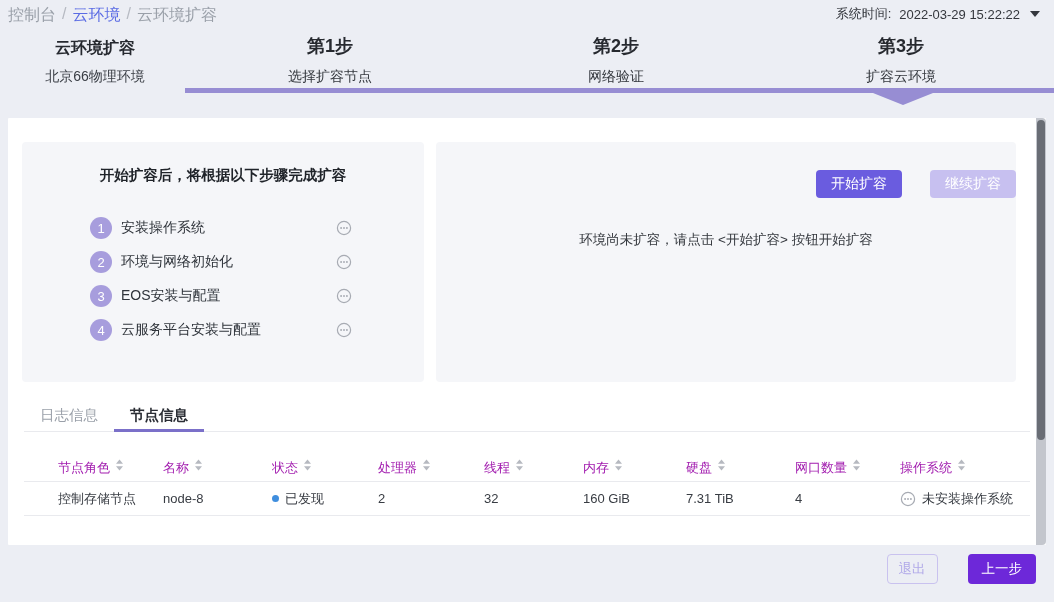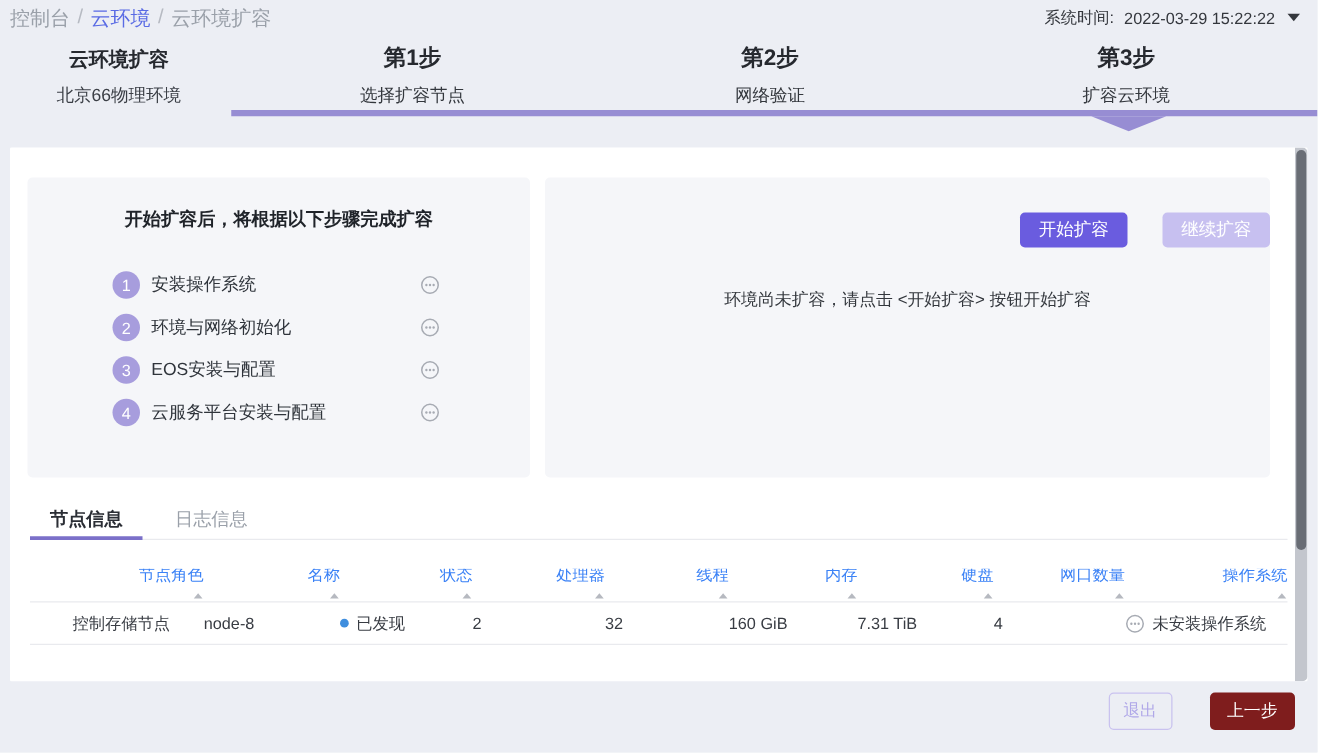--- a/index.html
+++ b/index.html
@@ -70,35 +70,35 @@
   .table { position:absolute; left:16px; top:337px; width:1006px; }
   .trow-grid {
     display:grid;
     grid-template-columns:105px 109px 106px 106px 99px 103px 109px 105px 1fr;
     padding-left:34px;
     align-items:center;
     border-bottom:1px solid #e9eaee;
     white-space:nowrap; overflow:hidden;
   }
   .thead { height:27px; }
-  .thead .cell { font-size:13px; color:#3b82f6; display:flex; align-items:flex-end; gap:5px; cursor:pointer; overflow:hidden;flex-direction:column; }
+  .thead .cell { font-size:13px; color:#a21caf; display:flex; align-items:flex-start; gap:5px; cursor:pointer; overflow:hidden; }
   .tbody-row { height:34px; }
   .tbody-row .cell { font-size:13px; color:#383c43; display:flex; align-items:center; gap:6px; overflow:hidden; }
   .sort-icon { flex:none; display:flex; }
   .status-dot { width:7px; height:7px; border-radius:50%; background:#3f8ede; flex:none; }
 
   
   .sb-track { position:absolute; right:0; top:0; width:10px; height:100%; background:#c3c6cd; border-radius:0 4px 4px 0; }
   .sb-thumb { position:absolute; left:1px; top:2px; width:8px; height:320px; background:#696d75; border-radius:4px; }
 
   
   .footer { position:absolute; left:0; right:0; bottom:0; height:57px; }
   .footer-buttons { position:absolute; right:18px; top:9px; display:flex; gap:30px; }
   .btn-ghost { background:transparent; border:1px solid #c9c2ef; color:#b0a8e8; height:30px; padding:0 11px; font-size:13.5px; border-radius:4px; }
-  .btn-prev { background:#7f1d1d; color:#ffffff; height:30px; padding:0 14px; font-size:13.5px; border-radius:4px; }
+  .btn-prev { background:#6d28d9; color:#ffffff; height:30px; padding:0 14px; font-size:13.5px; border-radius:4px; }
 </style>
 </head>
 <body>
 
 <div id="screen">
 
   <div class="topbar">
     <nav class="breadcrumb">
       <span>控制台</span>
       <span class="bc-sep">/</span>
@@ -192,22 +192,22 @@
 
     <div class="panel action-panel">
       <div class="btn-row">
         <button class="btn btn-primary">开始扩容</button>
         <button class="btn btn-disabled">继续扩容</button>
       </div>
       <div class="action-msg">环境尚未扩容，请点击 &lt;开始扩容&gt; 按钮开始扩容</div>
     </div>
 
     <div class="tabs">
+      <div class="tab">日志信息</div>
       <div class="tab active">节点信息</div>
-      <div class="tab">日志信息</div>
     </div>
 
     <div class="table">
       <div class="trow-grid thead">
         <div class="cell">
             <span>节点角色</span>
             <span class="sort-icon">
               <svg width="9" height="12" viewBox="0 0 9 12">
                 <path d="M4.5 0.5 L8 4.8 H1 Z" fill="#b6b9c0"></path>
                 <path d="M4.5 11.5 L8 7.2 H1 Z" fill="#b6b9c0"></path>

